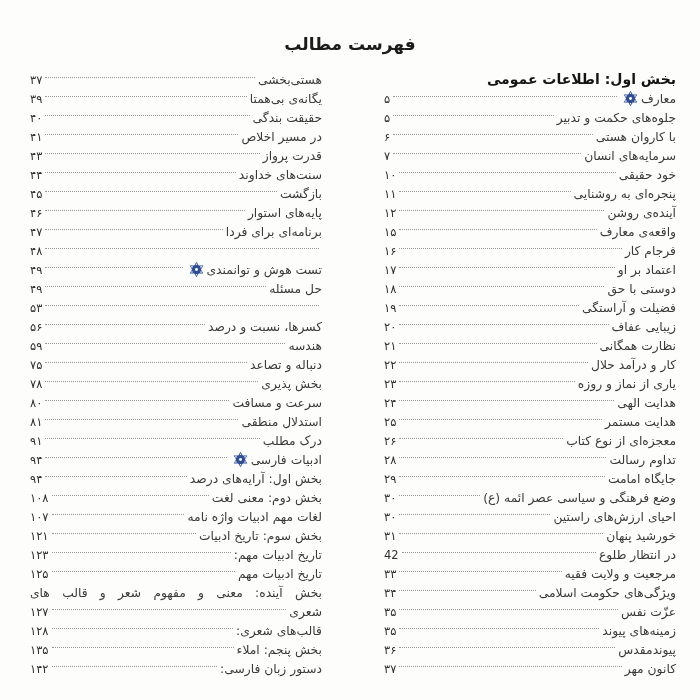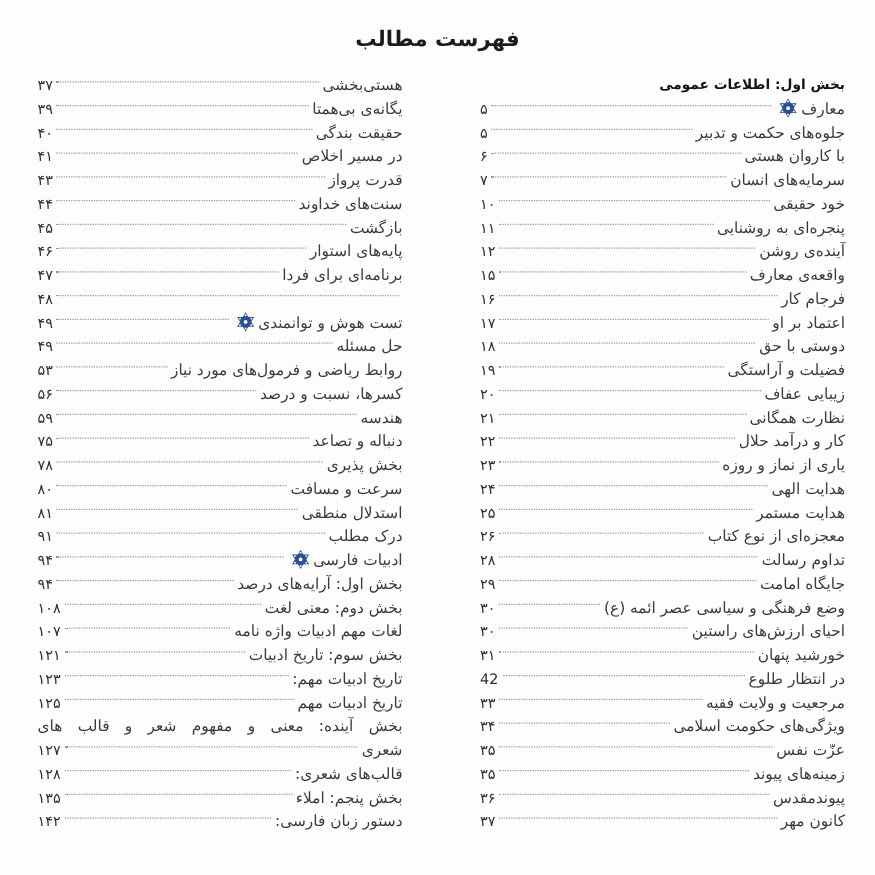--- a/index.html
+++ b/index.html
@@ -9,31 +9,31 @@
     font-family:"DejaVu Sans","Liberation Sans",sans-serif;
     color:#3a3a3a;
     overflow:hidden;
   }
   .page{width:700px;height:700px;box-sizing:border-box;padding-top:14px;}
   .doc-title{
     text-align:center;
     font-size:17px;
     font-weight:bold;
     color:#1b1b1b;
-    margin:8px 0 16px 0;
+    margin:20px 0 16px 0;
   }
   .cols{
     display:flex;
     justify-content:space-between;
     padding:0 24px 0 30px;
   }
   .col{width:292px;}
   .col-header{
     font-weight:bold;
-    font-size:11px;
+    font-size:14px;
     color:#141414;
     height:19px;
     line-height:19px;
     white-space:nowrap;
   }
   .row{
     height:19px;
     display:flex;
     align-items:center;
     font-size:12.3px;
@@ -356,21 +356,20 @@
     <span class="leader"></span>
     <span class="num">۴۹</span>
   </div>
           <div class="row">
     <span class="title">حل مسئله</span>
 
     <span class="leader"></span>
     <span class="num">۴۹</span>
   </div>
           <div class="row">
-    <span class="title">روابط ریاضی و فرمول‌های مورد نیاز</span>
 
     <span class="leader"></span>
     <span class="num">۵۳</span>
   </div>
           <div class="row">
     <span class="title">کسرها، نسبت و درصد</span>
 
     <span class="leader"></span>
     <span class="num">۵۶</span>
   </div>

